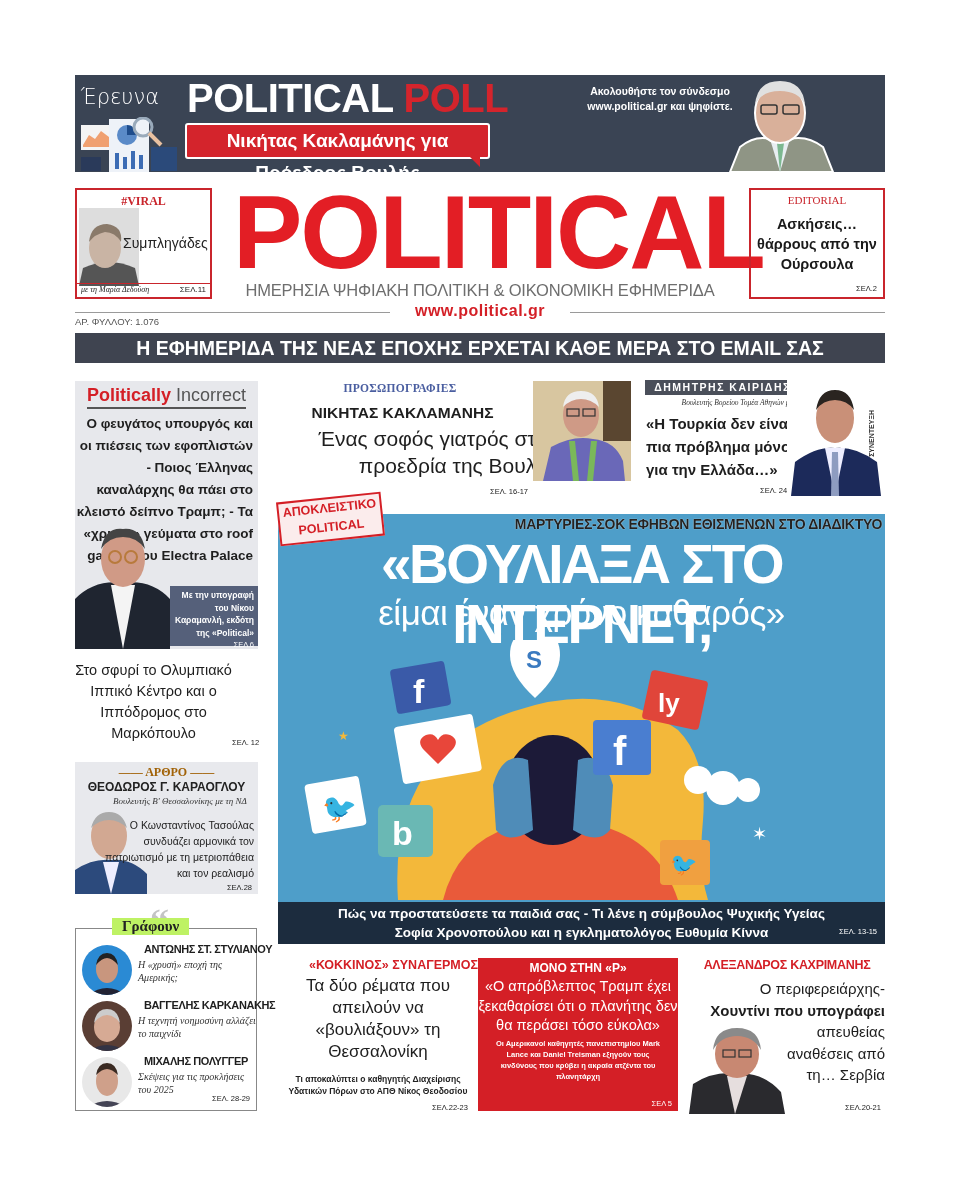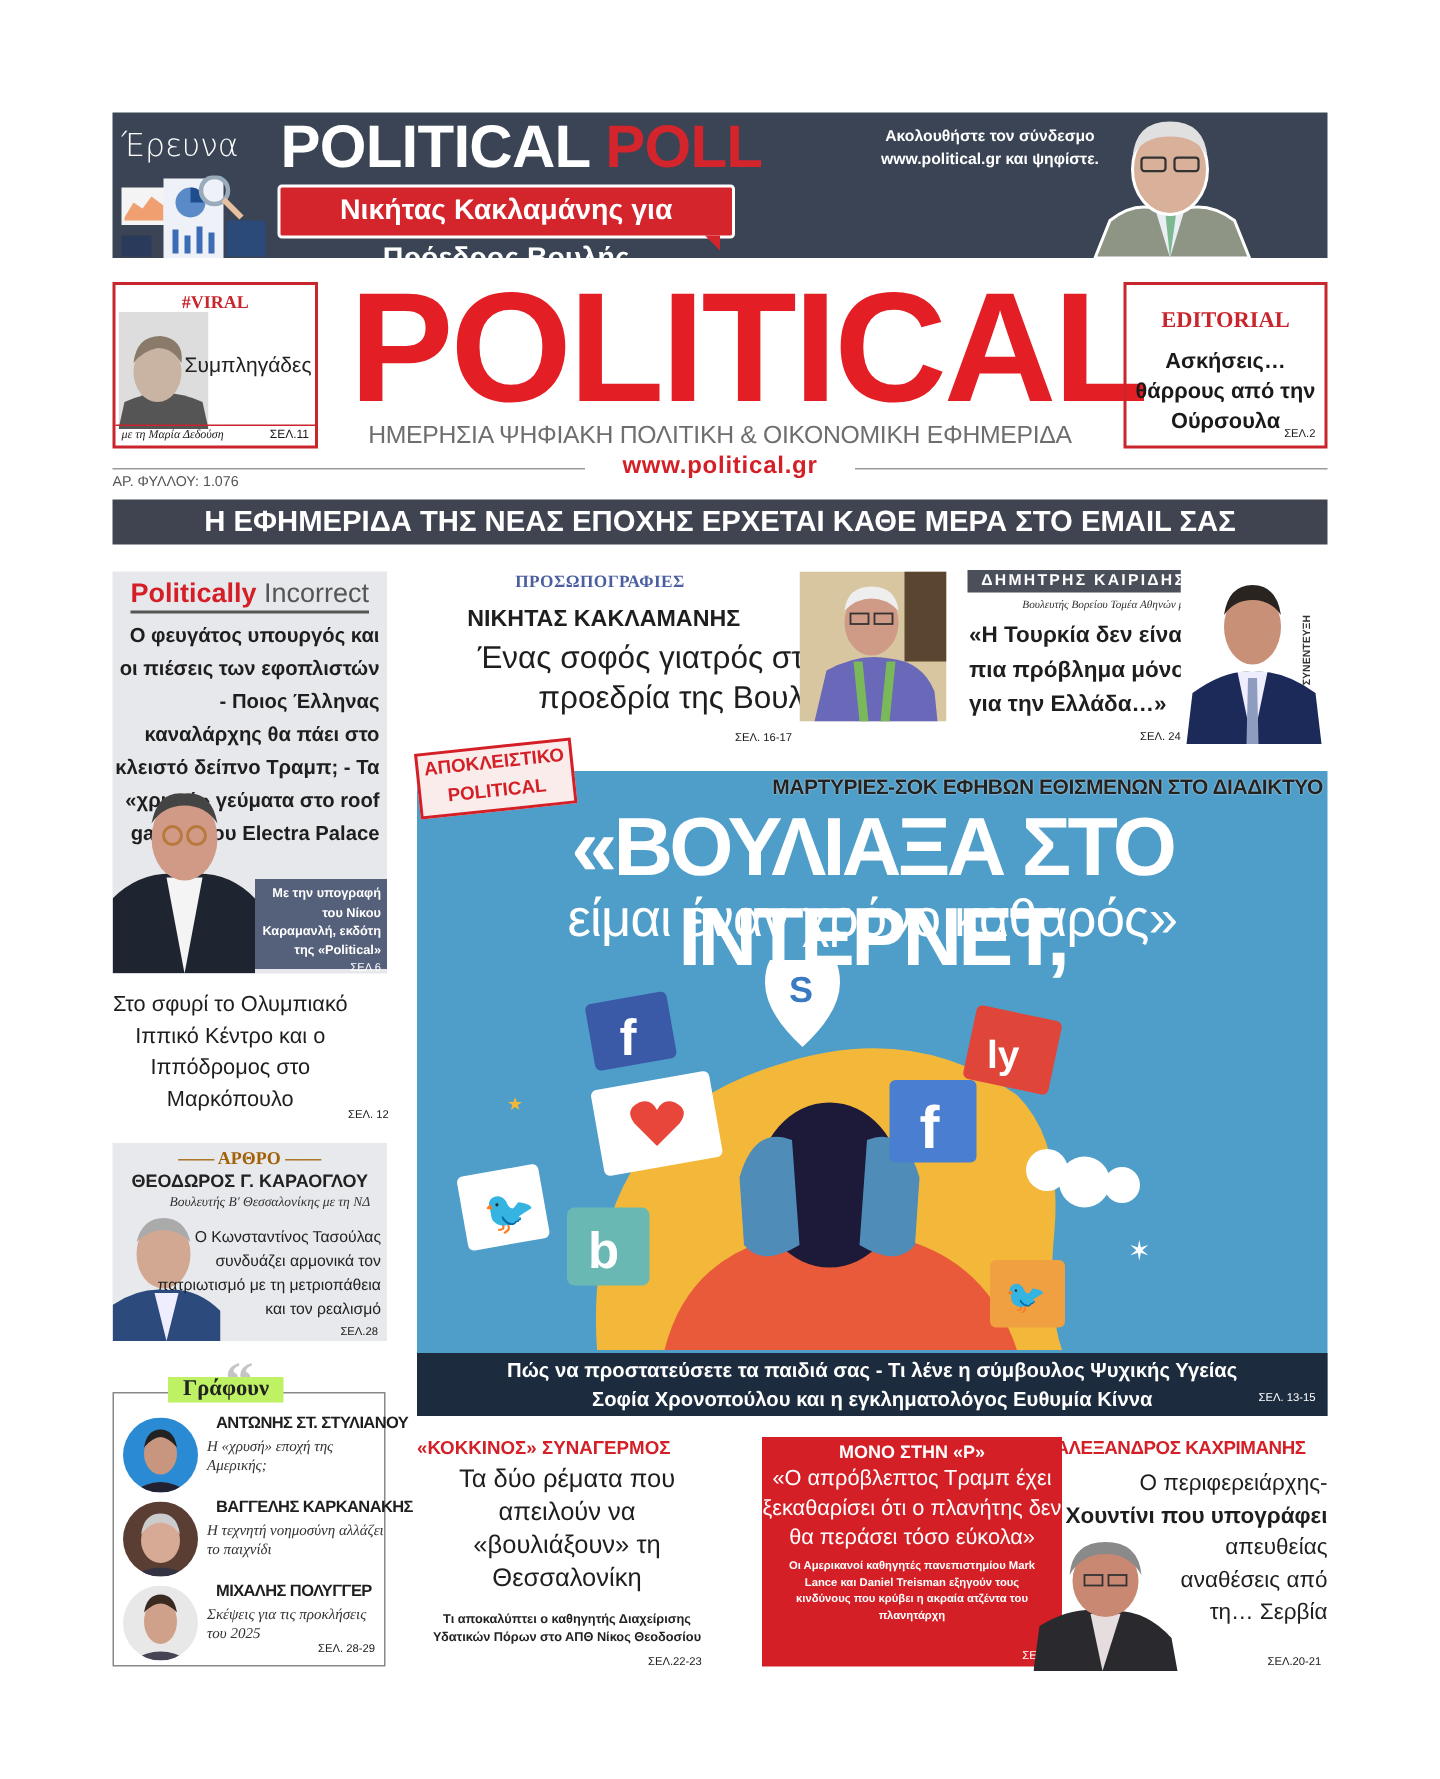--- a/index.html
+++ b/index.html
@@ -29,21 +29,21 @@
 
   #logo { left: 233px; top: 180px; width: 494px; text-align: center; color: #e31e25; font-weight: bold; font-size: 104px; letter-spacing: -2px; line-height: 104px; font-family: "Liberation Sans", sans-serif; transform: scaleY(1.0); }
   #tagline { left: 233px; top: 281px; width: 494px; text-align: center; font-size: 16.5px; color: #6e6e6e; letter-spacing: -0.2px; }
   #site-url { left: 230px; top: 302px; width: 500px; text-align: center; color: #d41f26; font-weight: bold; font-size: 16px; letter-spacing: 0.5px; }
   .rule { height: 1px; background: #9a9a9a; }
   #issue { left: 75px; top: 316px; font-size: 9.5px; color: #555; }
   #date { left: 700px; top: 335px; width: 185px; text-align: right; font-size: 9.5px; color: #444; font-family: "Liberation Serif", serif; }
   #date b { font-weight: bold; }
 
   #editorial-box { left: 749px; top: 188px; width: 136px; height: 111px; border: 2px solid #c9252c; text-align: center; }
-  #editorial-box .tag { margin-top: 16px; color: #c9252c; font-family: "Liberation Serif", serif; font-weight: bold; font-size: 15px; }
+  #editorial-box .tag { margin-top: 4px; color: #c9252c; font-family: "Liberation Serif", serif; font-weight: normal; font-size: 11px; }
   #editorial-box .title { margin-top: 8px; font-size: 14.5px; font-weight: bold; line-height: 20px; color: #1a1a1a; }
   #editorial-box .page { position: absolute; right: 6px; bottom: 4px; font-size: 7.5px; }
 
   #email-strip { left: 75px; top: 333px; width: 810px; height: 30px; background: #3f4450; color: #fff; font-weight: bold; font-size: 19.5px; text-align: center; line-height: 30px; letter-spacing: 0px; font-family: "Liberation Sans", sans-serif; transform-origin: left; }
 
   
   #pi-box { left: 75px; top: 381px; width: 183px; height: 268px; background: #e7e8ec; overflow: hidden; }
   #pi-box .brand { left: 12px; top: 4px; font-size: 18px; font-weight: bold; color: #d41f26; border-bottom: 2px solid #555; padding-bottom: 1px; }
   #pi-box .brand span { color: #555; font-weight: normal; }
   #pi-box .headline { right: 5px; top: 32px; width: 178px; text-align: right; font-size: 13.5px; font-weight: bold; line-height: 22px; color: #1e1e1e; }
@@ -89,26 +89,26 @@
   #main-story { left: 278px; top: 514px; width: 607px; height: 430px; background: #4e9ec9; overflow: hidden; }
   #exclusive-stamp { left: 278px; top: 497px; width: 105px; height: 44px; border: 2px solid #d41f26; background: #fbecec; color: #d41f26; font-weight: bold; text-align: center; font-size: 12.5px; line-height: 19px; transform: rotate(-6deg); transform-origin: center; z-index: 5; }
   #main-kicker { left: 398px; top: 516px; width: 484px; text-align: right; font-size: 14px; font-weight: bold; color: #222; letter-spacing: -0.3px; text-shadow: 0 0 1px #fff; }
   #main-headline { left: 278px; top: 534px; width: 607px; text-align: center; color: #fff; font-weight: bold; font-size: 55px; line-height: 60px; letter-spacing: -2.5px; }
   #main-sub { left: 278px; top: 591px; width: 607px; text-align: center; color: #fff; font-size: 35px; line-height: 44px; letter-spacing: -0.5px; }
   #illustration { left: 278px; top: 640px; width: 607px; height: 260px; }
   #main-caption { left: 278px; top: 902px; width: 607px; height: 42px; background: #1c2c3e; color: #fff; font-weight: bold; font-size: 13.5px; line-height: 19px; text-align: center; padding-top: 2px; }
   #main-caption .page { position: absolute; right: 8px; bottom: 3px; font-size: 7.5px; font-weight: normal; }
 
   
-  #kokkinos-tag { left: 278px; top: 958px; width: 200px; text-align: left; color: #d41f26; font-weight: bold; font-size: 12.5px; }
+  #kokkinos-tag { left: 278px; top: 958px; width: 200px; text-align: right; color: #d41f26; font-weight: bold; font-size: 12.5px; }
   #kokkinos-title { left: 278px; top: 975px; width: 200px; text-align: center; font-size: 17px; line-height: 22px; color: #1e1e1e; }
   #kokkinos-sub { left: 278px; top: 1073px; width: 200px; text-align: center; font-size: 8.5px; font-weight: bold; line-height: 12px; color: #222; }
   #kokkinos-page { left: 432px; top: 1103px; font-size: 7.5px; }
 
-  #mono-box { left: 478px; top: 958px; width: 200px; height: 153px; background: #d41f26; color: #fff; text-align: center; margin-left: 30px; }
+  #mono-box { left: 478px; top: 958px; width: 200px; height: 153px; background: #d41f26; color: #fff; text-align: center; }
   #mono-box .tag { margin-top: 3px; font-weight: bold; font-size: 12px; }
   #mono-box .quote { margin-top: 2px; font-size: 14.5px; line-height: 19.5px; }
   #mono-box .sub { margin-top: 2px; font-size: 7.5px; font-weight: bold; line-height: 11px; padding: 0 12px; }
   #mono-box .page { position: absolute; right: 6px; bottom: 3px; font-size: 7.5px; }
 
   #kaxri-tag { left: 689px; top: 958px; width: 196px; text-align: center; color: #d41f26; font-weight: bold; font-size: 12.5px; letter-spacing: -0.3px; }
   #kaxri-title { left: 689px; top: 978px; width: 196px; text-align: right; font-size: 15px; line-height: 21.5px; color: #1e1e1e; }
   #kaxri-photo { left: 689px; top: 1022px; width: 100px; height: 92px; overflow: hidden; }
   #kaxri-page { left: 845px; top: 1103px; font-size: 7.5px; }
 </style>

